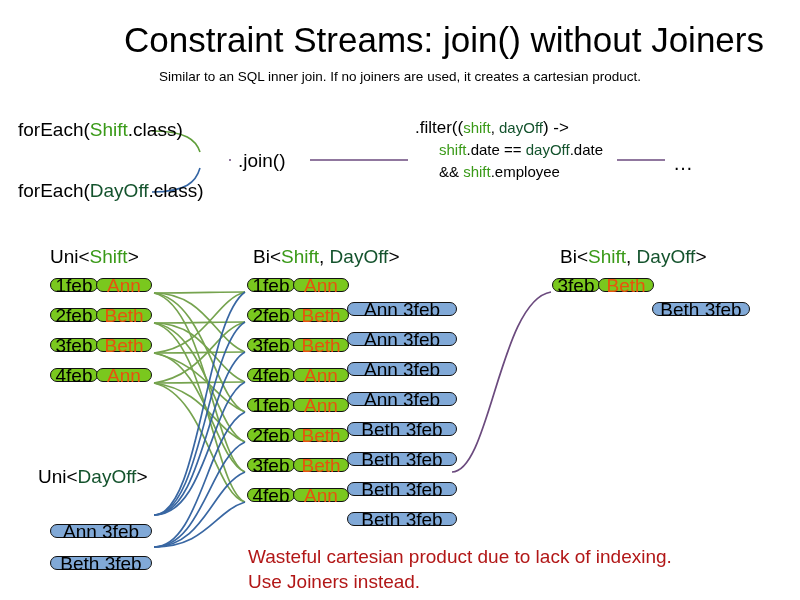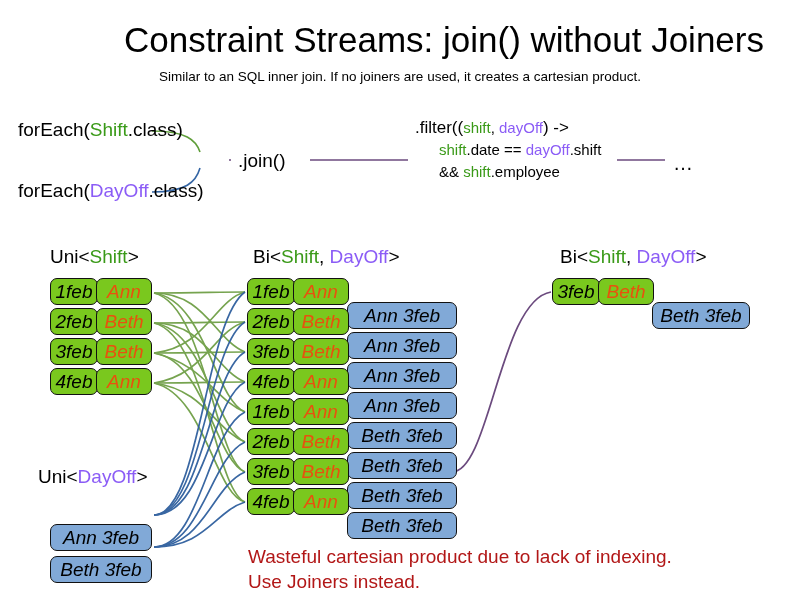--- a/index.html
+++ b/index.html
@@ -15,21 +15,21 @@
     font-size:35px;line-height:40px;font-weight:400;letter-spacing:0px;color:#000;padding-left:44px;
   }
   .subtitle{
     position:absolute;left:0;top:68px;width:800px;text-align:center;
     font-size:13.5px;line-height:18px;color:#000;
   }
 
   
   .code{position:absolute;font-size:19px;line-height:22px;white-space:nowrap;color:#000;}
   .g{color:#3a9a18;}
-  .b{color:#8b5cf6;margin-top:44px;}
+  .b{color:#14532d;margin-top:44px;}
   .sm{font-size:15px;}
 
   .foreach1{left:18px;top:119px;}
   .foreach2{left:18px;top:180px;}
   .joinlbl{left:238px;top:150px;}
   .filterblk{left:415px;top:117px;font-size:17px;line-height:22px;}
   .filterblk .l2{padding-left:24px;}
   .filterblk .l3{padding-left:24px;}
   .filterblk .l4{padding-left:58px;}
   .ellipsis{left:673px;top:152px;font-size:20px;letter-spacing:2px;}
@@ -37,23 +37,23 @@
   
   .streamlbl{position:absolute;font-size:19px;line-height:22px;white-space:nowrap;color:#000;}
   .lbl-uni-shift{left:50px;top:246px;}
   .lbl-bi-mid{left:253px;top:246px;}
   .lbl-bi-right{left:560px;top:246px;}
   .lbl-uni-dayoff{left:38px;top:466px;}
 
   
   .row{position:absolute;display:flex;align-items:stretch;height:30px;}
   .cell{
-    box-sizing:border-box;height:27px;border:1.6px solid #111;border-radius:7px;
+    box-sizing:border-box;height:14px;border:1.6px solid #111;border-radius:7px;
     display:flex;align-items:center;justify-content:center;
-    font-size:19px;line-height:19px;white-space:nowrap;font-style:italic;
+    font-size:19px;line-height:19px;white-space:nowrap;
   }
   .cell.green{background:#7ac81e;}
   .cell.blue{background:#81a9d7;margin-top:24px;}
   .cell.date{color:#000;}
   .cell.name{color:#e8520e;}
   .cell.dayoff{color:#000;}
   .cell + .cell{margin-left:-2px;}
 
   .uni-shift-row .c-date{width:48px;}
   .uni-shift-row .c-name{width:56px;}
@@ -129,21 +129,21 @@
   </svg>
 
   <div class="code foreach2"><span>forEach(</span><span class="b">DayOff</span><span>.class)</span></div>
 
   <div class="code foreach1"><span>forEach(</span><span class="g">Shift</span><span>.class)</span></div>
 
   <div class="code joinlbl">.join()</div>
 
   <div class="code filterblk">
     <div class="l1"><span>.filter((</span><span class="g sm">shift</span><span class="sm">, </span><span class="b sm">dayOff</span><span>) -&gt;</span></div>
-    <div class="l2 sm"><span class="g">shift</span><span>.date == </span><span class="b">dayOff</span><span>.shift</span></div>
+    <div class="l2 sm"><span class="g">shift</span><span>.date == </span><span class="b">dayOff</span><span>.date</span></div>
     <div class="l3 sm"><span>&amp;&amp; </span><span class="g">shift</span><span>.employee</span></div>
   </div>
 
   <div class="code ellipsis">…</div>
 
   <div class="streamlbl lbl-uni-shift"><span>Uni&lt;</span><span class="g">Shift</span><span>&gt;</span></div>
 
   <div class="streamlbl lbl-bi-mid"><span>Bi&lt;</span><span class="g">Shift</span><span>, </span><span class="b">DayOff</span><span>&gt;</span></div>
 
   <div class="streamlbl lbl-bi-right"><span>Bi&lt;</span><span class="g">Shift</span><span>, </span><span class="b">DayOff</span><span>&gt;</span></div>

